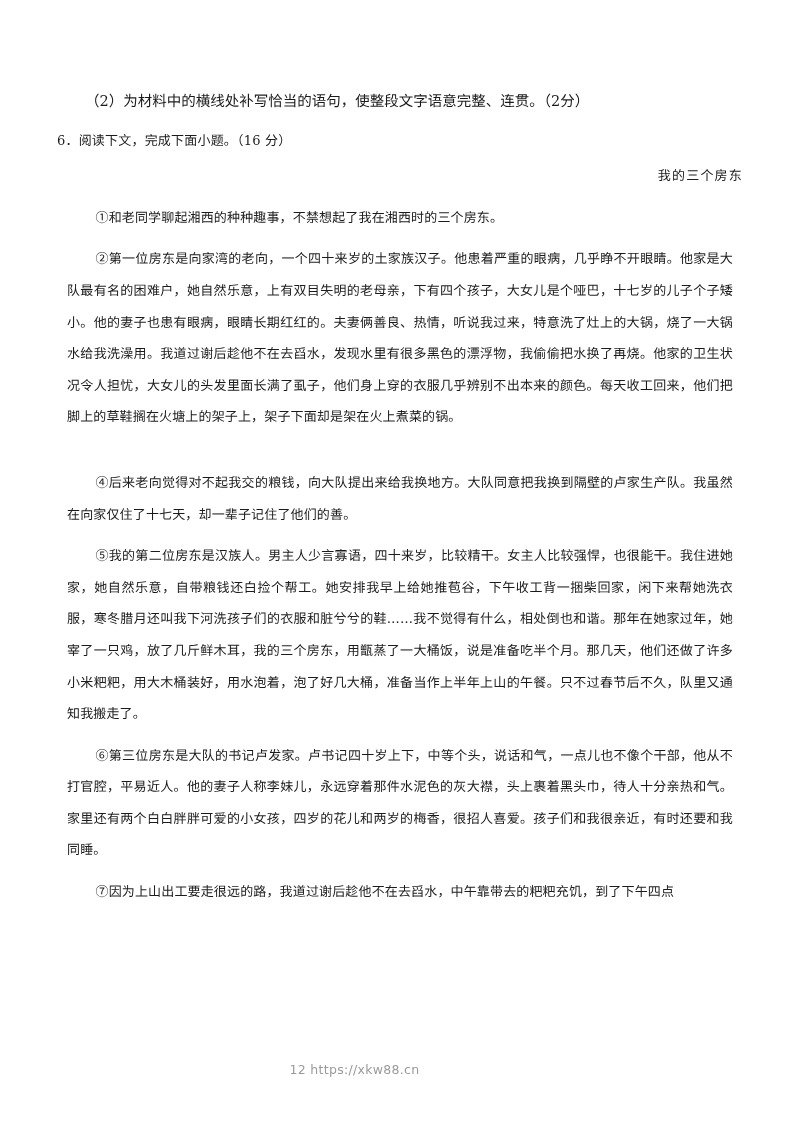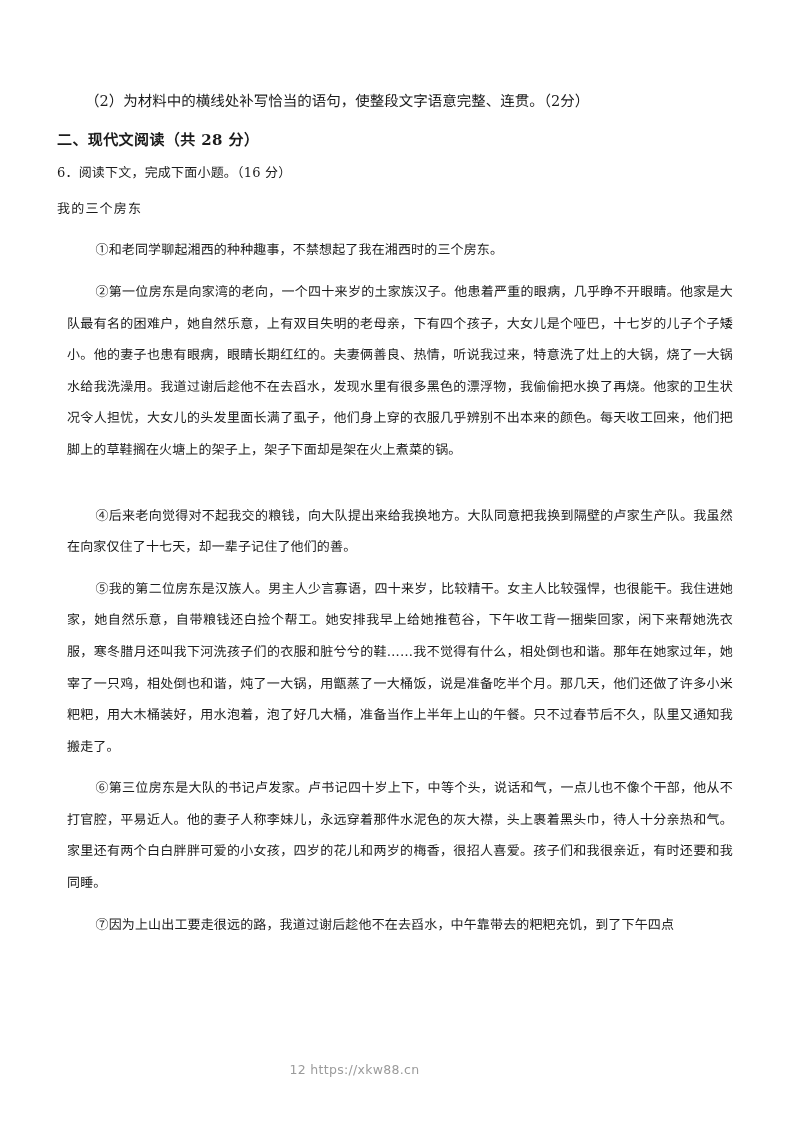--- a/index.html
+++ b/index.html
@@ -56,21 +56,21 @@
     font-size: 15px;
     line-height: 31.6px;
     margin: 0 0 1px 0;
     letter-spacing: 0.4px;
   }
   .qline {
     margin: 0 0 4px 0;
     letter-spacing: 0.2px;
   }
   .title {
-    text-align: left;
+    text-align: right;
     text-indent: 0;
     margin: 4px 0 6px 0;
     letter-spacing: 1.2px;
   }
   .para {
     text-indent: 28.5px;
     margin: 10px;
     padding: 0;
   }
   
@@ -98,38 +98,37 @@
 </head>
 <body>
 
 <div class="page">
   <div class="content">
 
     <p class="sub-q">（2）为材料中的横线处补写恰当的语句，使整段文字语意完整、连贯。（2分）</p>
 
     <div class="spacer-sm"></div>
 
-    <p class="heading">二、现代文阅读（共 28 分）</p>
 
     <p class="qline">6．阅读下文，完成下面小题。（16 分）</p>
 
     <p class="title">我的三个房东</p>
 
     <p class="para">①和老同学聊起湘西的种种趣事，不禁想起了我在湘西时的三个房东。</p>
 
     <p class="para">②第一位房东是向家湾的老向，一个四十来岁的土家族汉子。他患着严重的眼病，几乎睁不开眼睛。他家是大队最有名的困难户，她自然乐意，上有双目失明的老母亲，下有四个孩子，大女儿是个哑巴，十七岁的儿子个子矮小。他的妻子也患有眼病，眼睛长期红红的。夫妻俩善良、热情，听说我过来，特意洗了灶上的大锅，烧了一大锅水给我洗澡用。我道过谢后趁他不在去舀水，发现水里有很多黑色的漂浮物，我偷偷把水换了再烧。他家的卫生状况令人担忧，大女儿的头发里面长满了虱子，他们身上穿的衣服几乎辨别不出本来的颜色。每天收工回来，他们把脚上的草鞋搁在火塘上的架子上，架子下面却是架在火上煮菜的锅。</p>
 
     <div class="spacer-md"></div>
 
 
     <div class="spacer-sm"></div>
 
     <p class="para">④后来老向觉得对不起我交的粮钱，向大队提出来给我换地方。大队同意把我换到隔壁的卢家生产队。我虽然在向家仅住了十七天，却一辈子记住了他们的善。</p>
 
-    <p class="para">⑤我的第二位房东是汉族人。男主人少言寡语，四十来岁，比较精干。女主人比较强悍，也很能干。我住进她家，她自然乐意，自带粮钱还白捡个帮工。她安排我早上给她推苞谷，下午收工背一捆柴回家，闲下来帮她洗衣服，寒冬腊月还叫我下河洗孩子们的衣服和脏兮兮的鞋……我不觉得有什么，相处倒也和谐。那年在她家过年，她宰了一只鸡，相处倒也和谐，炖了一大锅，用甑蒸了一大桶饭，说是准备吃半个月。那几天，他们还做了许多小米粑粑，用大木桶装好，用水泡着，泡了好几大桶，准备当作上半年上山的午餐。只不过春节后不久，队里又通知我搬走了。</p>
+    <p class="para">⑤我的第二位房东是汉族人。男主人少言寡语，四十来岁，比较精干。女主人比较强悍，也很能干。我住进她家，她自然乐意，自带粮钱还白捡个帮工。她安排我早上给她推苞谷，下午收工背一捆柴回家，闲下来帮她洗衣服，寒冬腊月还叫我下河洗孩子们的衣服和脏兮兮的鞋……我不觉得有什么，相处倒也和谐。那年在她家过年，她宰了一只鸡，放了几斤鲜木耳，我的三个房东，用甑蒸了一大桶饭，说是准备吃半个月。那几天，他们还做了许多小米粑粑，用大木桶装好，用水泡着，泡了好几大桶，准备当作上半年上山的午餐。只不过春节后不久，队里又通知我搬走了。</p>
 
     <p class="para">⑥第三位房东是大队的书记卢发家。卢书记四十岁上下，中等个头，说话和气，一点儿也不像个干部，他从不打官腔，平易近人。他的妻子人称李妹儿，永远穿着那件水泥色的灰大襟，头上裹着黑头巾，待人十分亲热和气。家里还有两个白白胖胖可爱的小女孩，四岁的花儿和两岁的梅香，很招人喜爱。孩子们和我很亲近，有时还要和我同睡。</p>
 
     <p class="para">⑦因为上山出工要走很远的路，我道过谢后趁他不在去舀水，中午靠带去的粑粑充饥，到了下午四点</p>
 
   </div>
 
   <div class="footer">12 https://xkw88.cn</div>
 </div>
 

